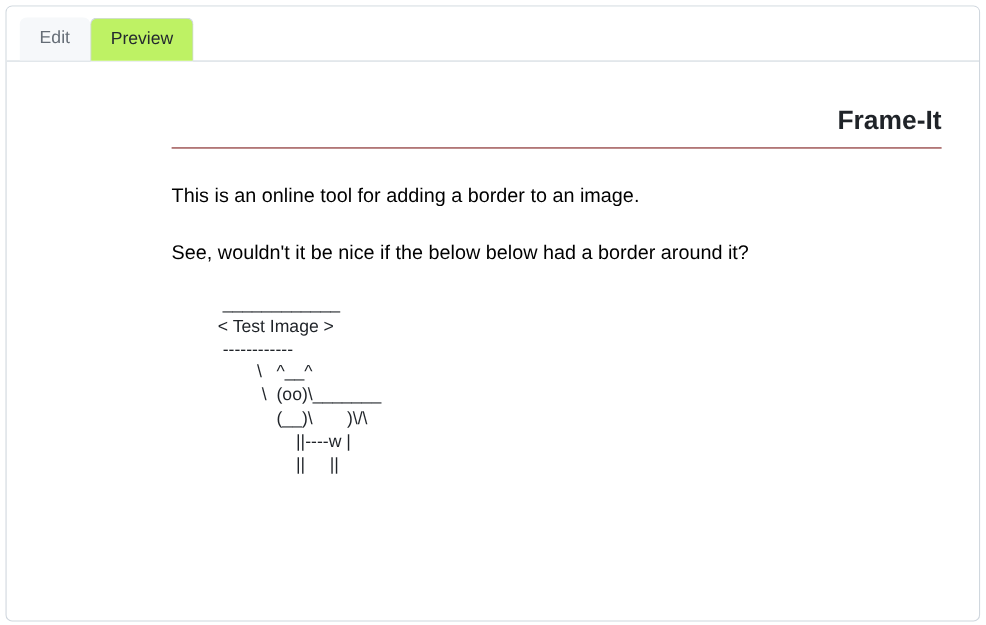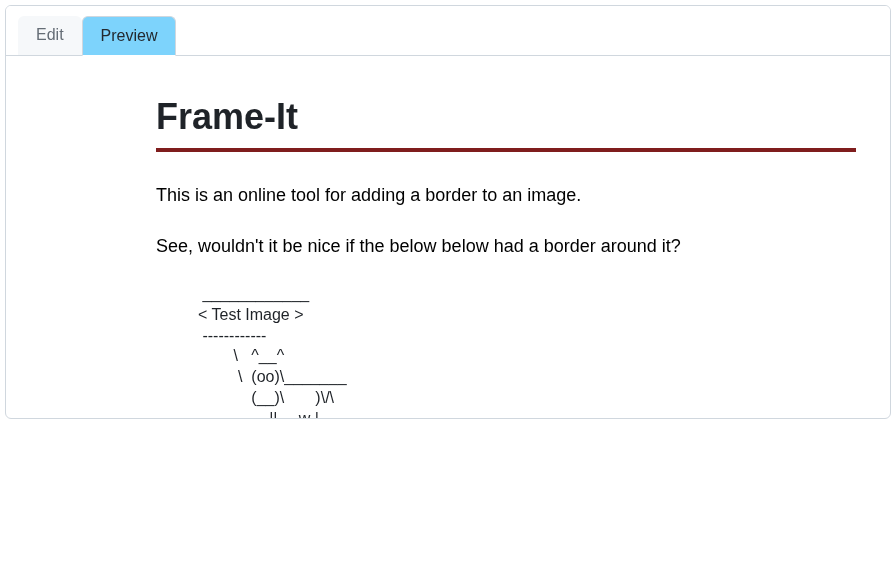--- a/index.html
+++ b/index.html
@@ -11,58 +11,59 @@
       font-family: -apple-system, BlinkMacSystemFont, "Segoe UI", Helvetica, Arial, sans-serif;
       background: #ffffff;
       width: 896px;
       height: 568px;
       overflow: hidden;
     }
     .container {
       border: 1px solid #d0d7de;
       border-radius: 6px;
       margin: 5px;
-      height: 414px;
+      height: 560px;
       overflow: hidden;
     }
     .tab-bar {
       display: flex;
       padding: 10px 10px 0 12px;
       border-bottom: 1px solid #d0d7de;
       background: #ffffff;
     }
     .tab {
       padding: 10px 18px;
       font-size: 16px;
       color: #24292f;
       cursor: pointer;
       border-radius: 6px 6px 0 0;
     }
     .tab.inactive {
       background: #f6f8fa;
       color: #656d76;
     }
     .tab.active {
-      background: #7dd3fc;
+      background: #bef264;
       border: 1px solid #d0d7de;
       border-bottom: 1px solid #ffffff;
       margin-bottom: -1px;
       position: relative;
     }
     .content {
       padding: 40px 0 0 150px;
       max-width: 850px;
     }
     .title {
-      font-size: 36px;
+      font-size: 24px;
       font-weight: 700;
       color: #1f2328;
       padding-bottom: 10px;
-      border-bottom: 4px solid #7f1d1d;
+      border-bottom: 1px solid #7f1d1d;
       margin-bottom: 30px;
+      text-align: right;
     }
     .paragraph {
       font-size: 18px;
       color: #000000;
       margin-bottom: 24px;
       line-height: 1.5;
     }
     .ascii-block {
       font-family: Liberation Sans, sans-serif;
       font-size: 16px;

